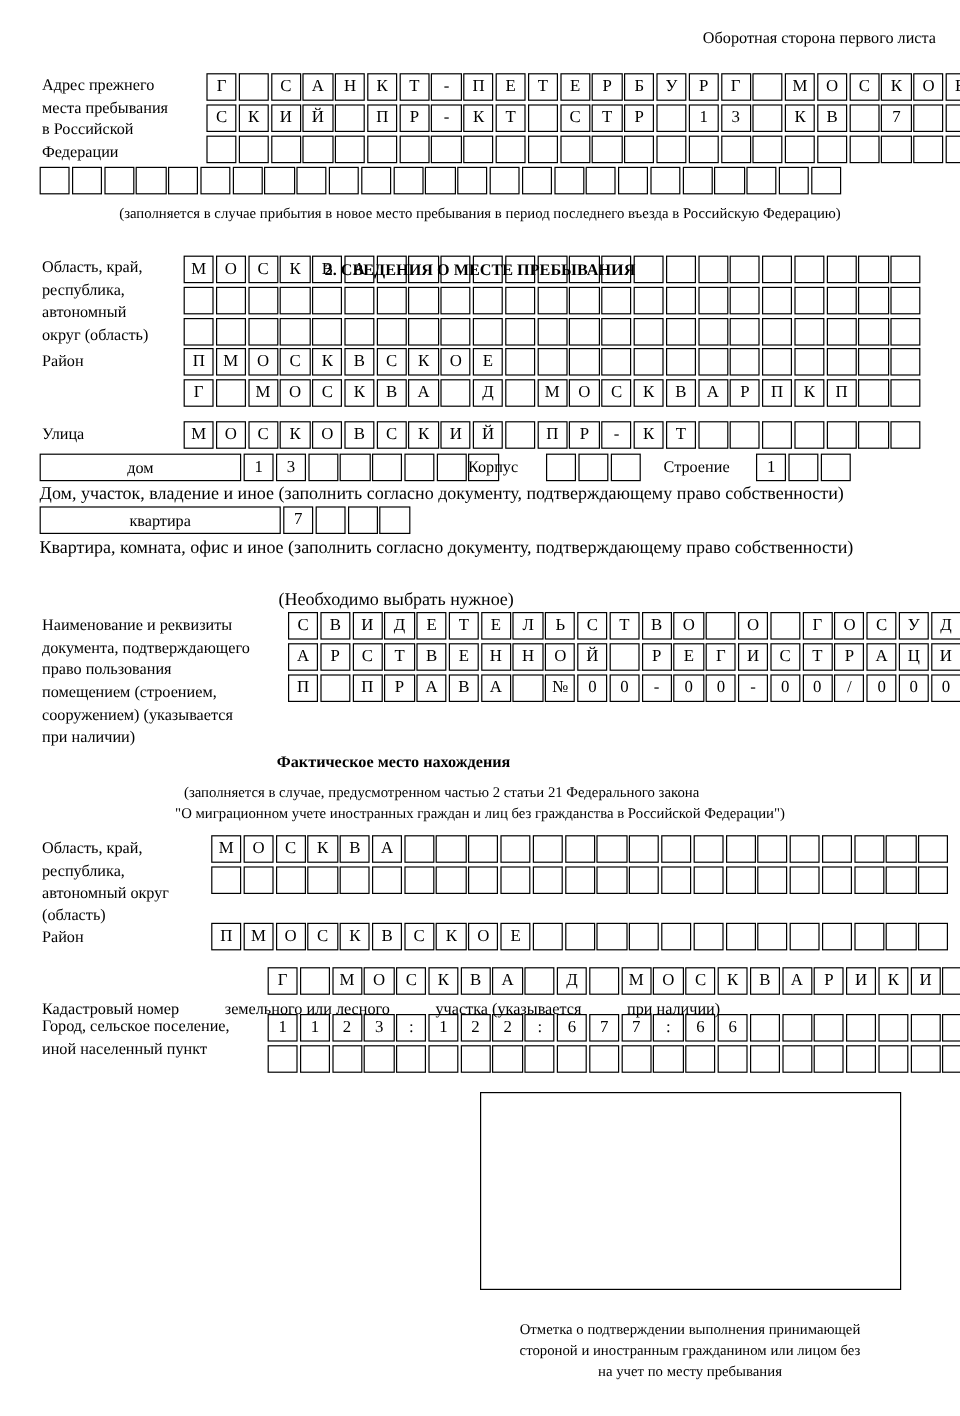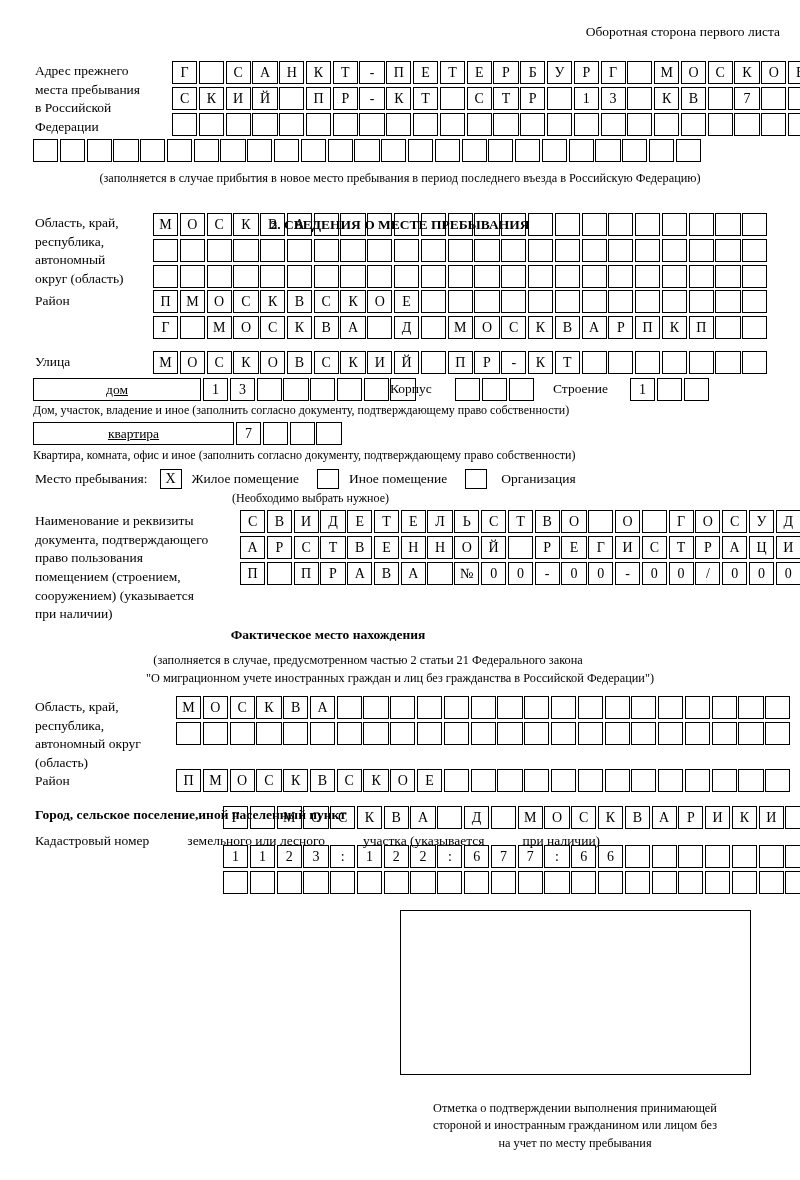--- a/index.html
+++ b/index.html
@@ -18,40 +18,39 @@
   }
   .header-right{
     position:absolute;
     top:24px;right:44px;
     font-size:13.5px;
   }
   .lbl{
     font-size:13.5px;
     line-height:1.38;
   }
-  .small{font-size:12px;}
+  .small{font-size:15px;}
   .row{position:absolute;display:flex;}
   .cell{
     width:25.2px;height:23px;
     border:1px solid #000;
     margin-right:1.6px;
     box-sizing:border-box;
     font-size:14px;
     line-height:21px;
     text-align:center;
     font-family:"Liberation Serif", serif;
   }
   .wbox{
     border:1px solid #000;
     box-sizing:border-box;
     height:23px;
     font-size:13.5px;
     line-height:21px;
     text-align:center;
-    text-decoration:underline;
   }
   .sect-title{
     font-size:13.5px;
     font-weight:bold;
     text-align:center;
   }
   .cb{
     width:22px;height:20px;
     border:1px solid #000;
     box-sizing:border-box;
@@ -388,29 +387,20 @@
   <div class="wbox" style="position:absolute;left:33px;top:422px;width:201px;">квартира</div>
   <div class="row" style="left:236px;top:422px;" id="fl0">
       <div class="cell">7</div>
       <div class="cell"></div>
       <div class="cell"></div>
       <div class="cell"></div>
     </div>
 
   <div class="lbl small" style="position:absolute;left:33px;top:447px;">Квартира, комната, офис и иное (заполнить согласно документу, подтверждающему право собственности)</div>
 
-  <div style="position:absolute;left:35px;top:469px;">
-    <span class="lbl">Место пребывания:</span>
-    <span class="cb" style="margin-left:8px;">X</span>
-    <span class="lbl" style="margin-left:6px;">Жилое помещение</span>
-    <span class="cb" style="margin-left:14px;"></span>
-    <span class="lbl" style="margin-left:6px;">Иное помещение</span>
-    <span class="cb" style="margin-left:14px;"></span>
-    <span class="lbl" style="margin-left:10px;">Организация</span>
-  </div>
   <div class="lbl small" style="position:absolute;left:232px;top:490px;">(Необходимо выбрать нужное)</div>
 
   <div class="row lbl" style="left:35px;top:512px;flex-direction:column;">
     <span>Наименование и реквизиты</span>
     <span>документа, подтверждающего</span>
     <span>право пользования</span>
     <span>помещением (строением,</span>
     <span>сооружением) (указывается</span>
     <span>при наличии)</span>
   </div>
@@ -565,21 +555,21 @@
       <div class="cell"></div>
       <div class="cell"></div>
       <div class="cell"></div>
       <div class="cell"></div>
       <div class="cell"></div>
       <div class="cell"></div>
       <div class="cell"></div>
       <div class="cell"></div>
     </div>
 
-  <div class="row lbl" style="left:35px;top:806px;flex-direction:row;font-weight:bold;">
+  <div class="row lbl" style="left:35px;top:846px;flex-direction:column;">
     <span>Город, сельское поселение,</span>
     <span>иной населенный пункт</span>
   </div>
   <div class="row" style="left:223px;top:806px;" id="ac0">
       <div class="cell">Г</div>
       <div class="cell"></div>
       <div class="cell">М</div>
       <div class="cell">О</div>
       <div class="cell">С</div>
       <div class="cell">К</div>

